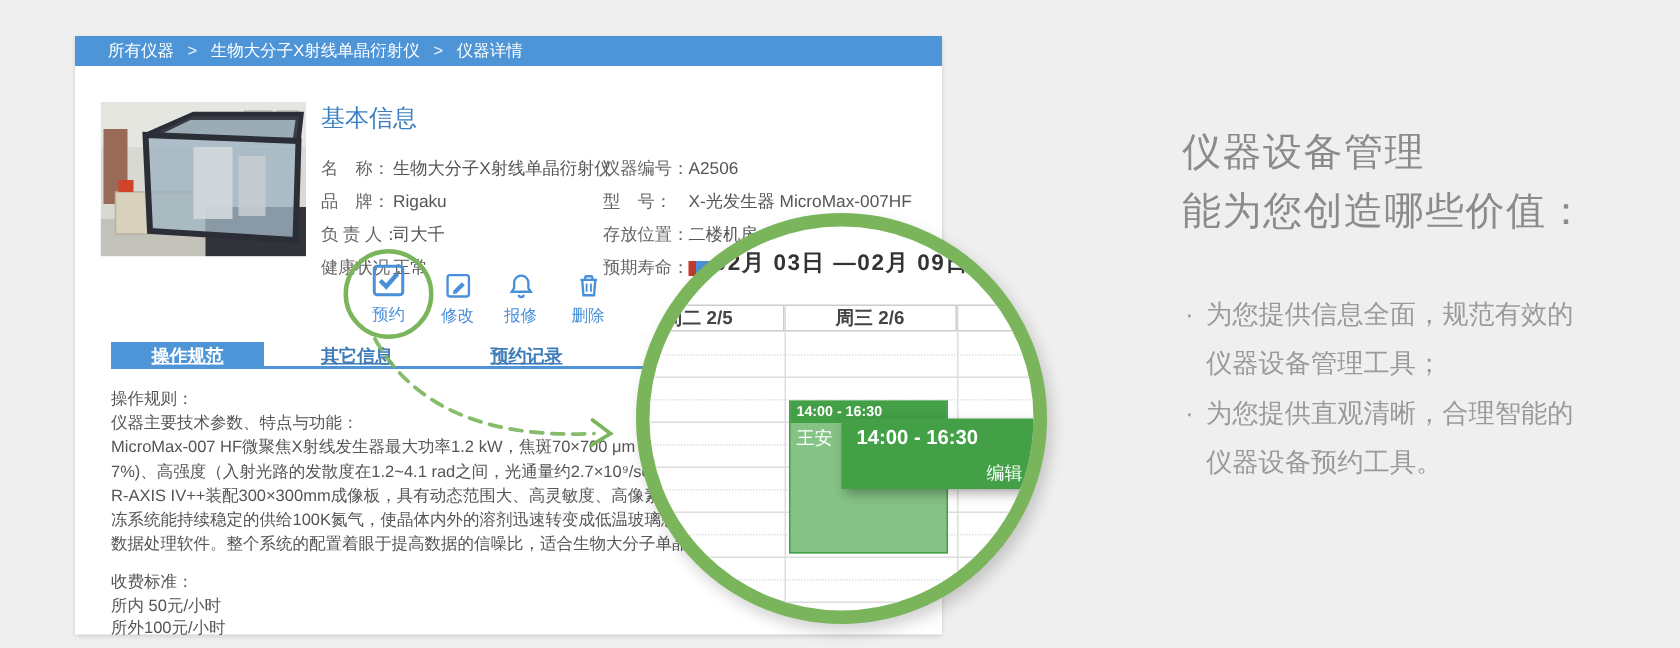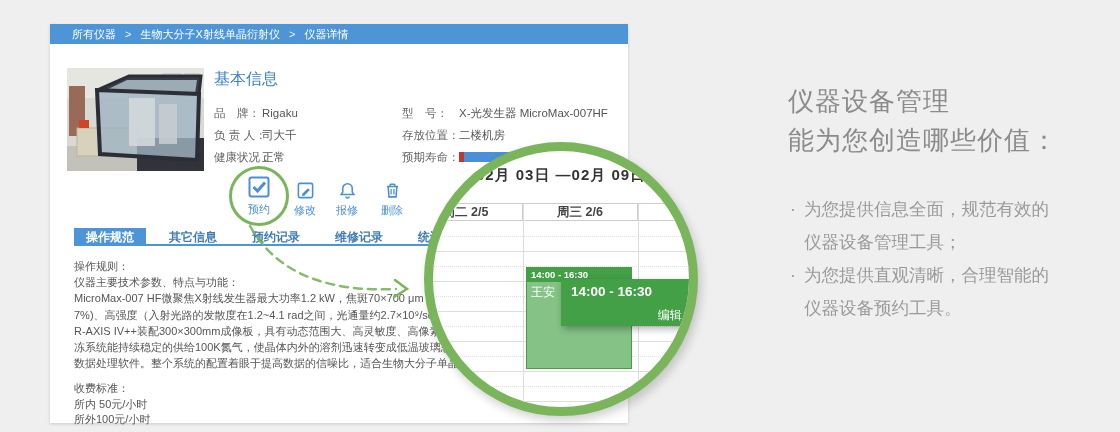--- a/index.html
+++ b/index.html
@@ -34,21 +34,21 @@
   .lifebar .blue{width:112px; height:10px; background:var(--bar-blue);}
   
   .action{position:absolute; transform:translateX(-50%); text-align:center;
           color:var(--icon-blue); font-size:11px; cursor:pointer; z-index:3;}
   .action svg{display:block; margin:0 auto 3px;}
   .reserve-ring{position:absolute; left:179px; top:142px; width:60px; height:60px;
           border:3px solid var(--green); border-radius:50%; z-index:2; background:transparent;}
   
   .tabs{position:absolute; left:24px; top:204px; width:540px; height:18px;
         border-bottom:2px solid var(--blue); display:flex; font-size:12px; font-weight:bold;}
-  .tab{padding:0 12px; line-height:18px; margin-right:11px; color:#3f7cb8; cursor:pointer; white-space:nowrap;}
+  .tab{padding:0 27px; line-height:18px; margin-right:11px; color:#3f7cb8; cursor:pointer; white-space:nowrap;text-decoration:underline;}
   .tab.active{background:var(--blue); color:#fff;}
   
   .rules{position:absolute; left:24px; top:234px; width:690px; overflow:hidden;
          font-size:11px; line-height:16px; color:#555;}
   .rules div{white-space:nowrap; height:16px;}
   .rules div:nth-child(4){margin-top:1px;}
   .fees{position:absolute; left:24px; top:357px; font-size:11px; line-height:15.5px; color:#555;}
   
   .arrow-svg{position:absolute; left:0; top:0; z-index:2; pointer-events:none;}
   
@@ -140,20 +140,26 @@
       <path d="M30 22 L62 8 L134 8 L132 26" fill="none" stroke="#2b2e36" stroke-width="3"></path>
       <rect x="62" y="30" width="26" height="48" fill="#d3d8da" opacity="0.9"></rect>
       <rect x="92" y="36" width="18" height="40" fill="#c7ccd0" opacity="0.9"></rect>
       <rect x="12" y="52" width="10" height="8" fill="#d0452a"></rect>
     </svg>
   </div>
 
   <div class="info">
     <div class="info-title">基本信息</div>
     <div class="info-row">
+      <span class="l-label">名　称：</span>
+      <span class="l-value">生物大分子X射线单晶衍射仪</span>
+      <span class="r-label">仪器编号：</span>
+      <span class="r-value">A2506</span>
+    </div>
+    <div class="info-row">
       <span class="l-label">品　牌：</span>
       <span class="l-value">Rigaku</span>
       <span class="r-label">型　号：</span>
       <span class="r-value">X-光发生器 MicroMax-007HF</span>
     </div>
     <div class="info-row">
       <span class="l-label">负 责 人：</span>
       <span class="l-value">司大千</span>
       <span class="r-label">存放位置：</span>
       <span class="r-value">二楼机房</span>

